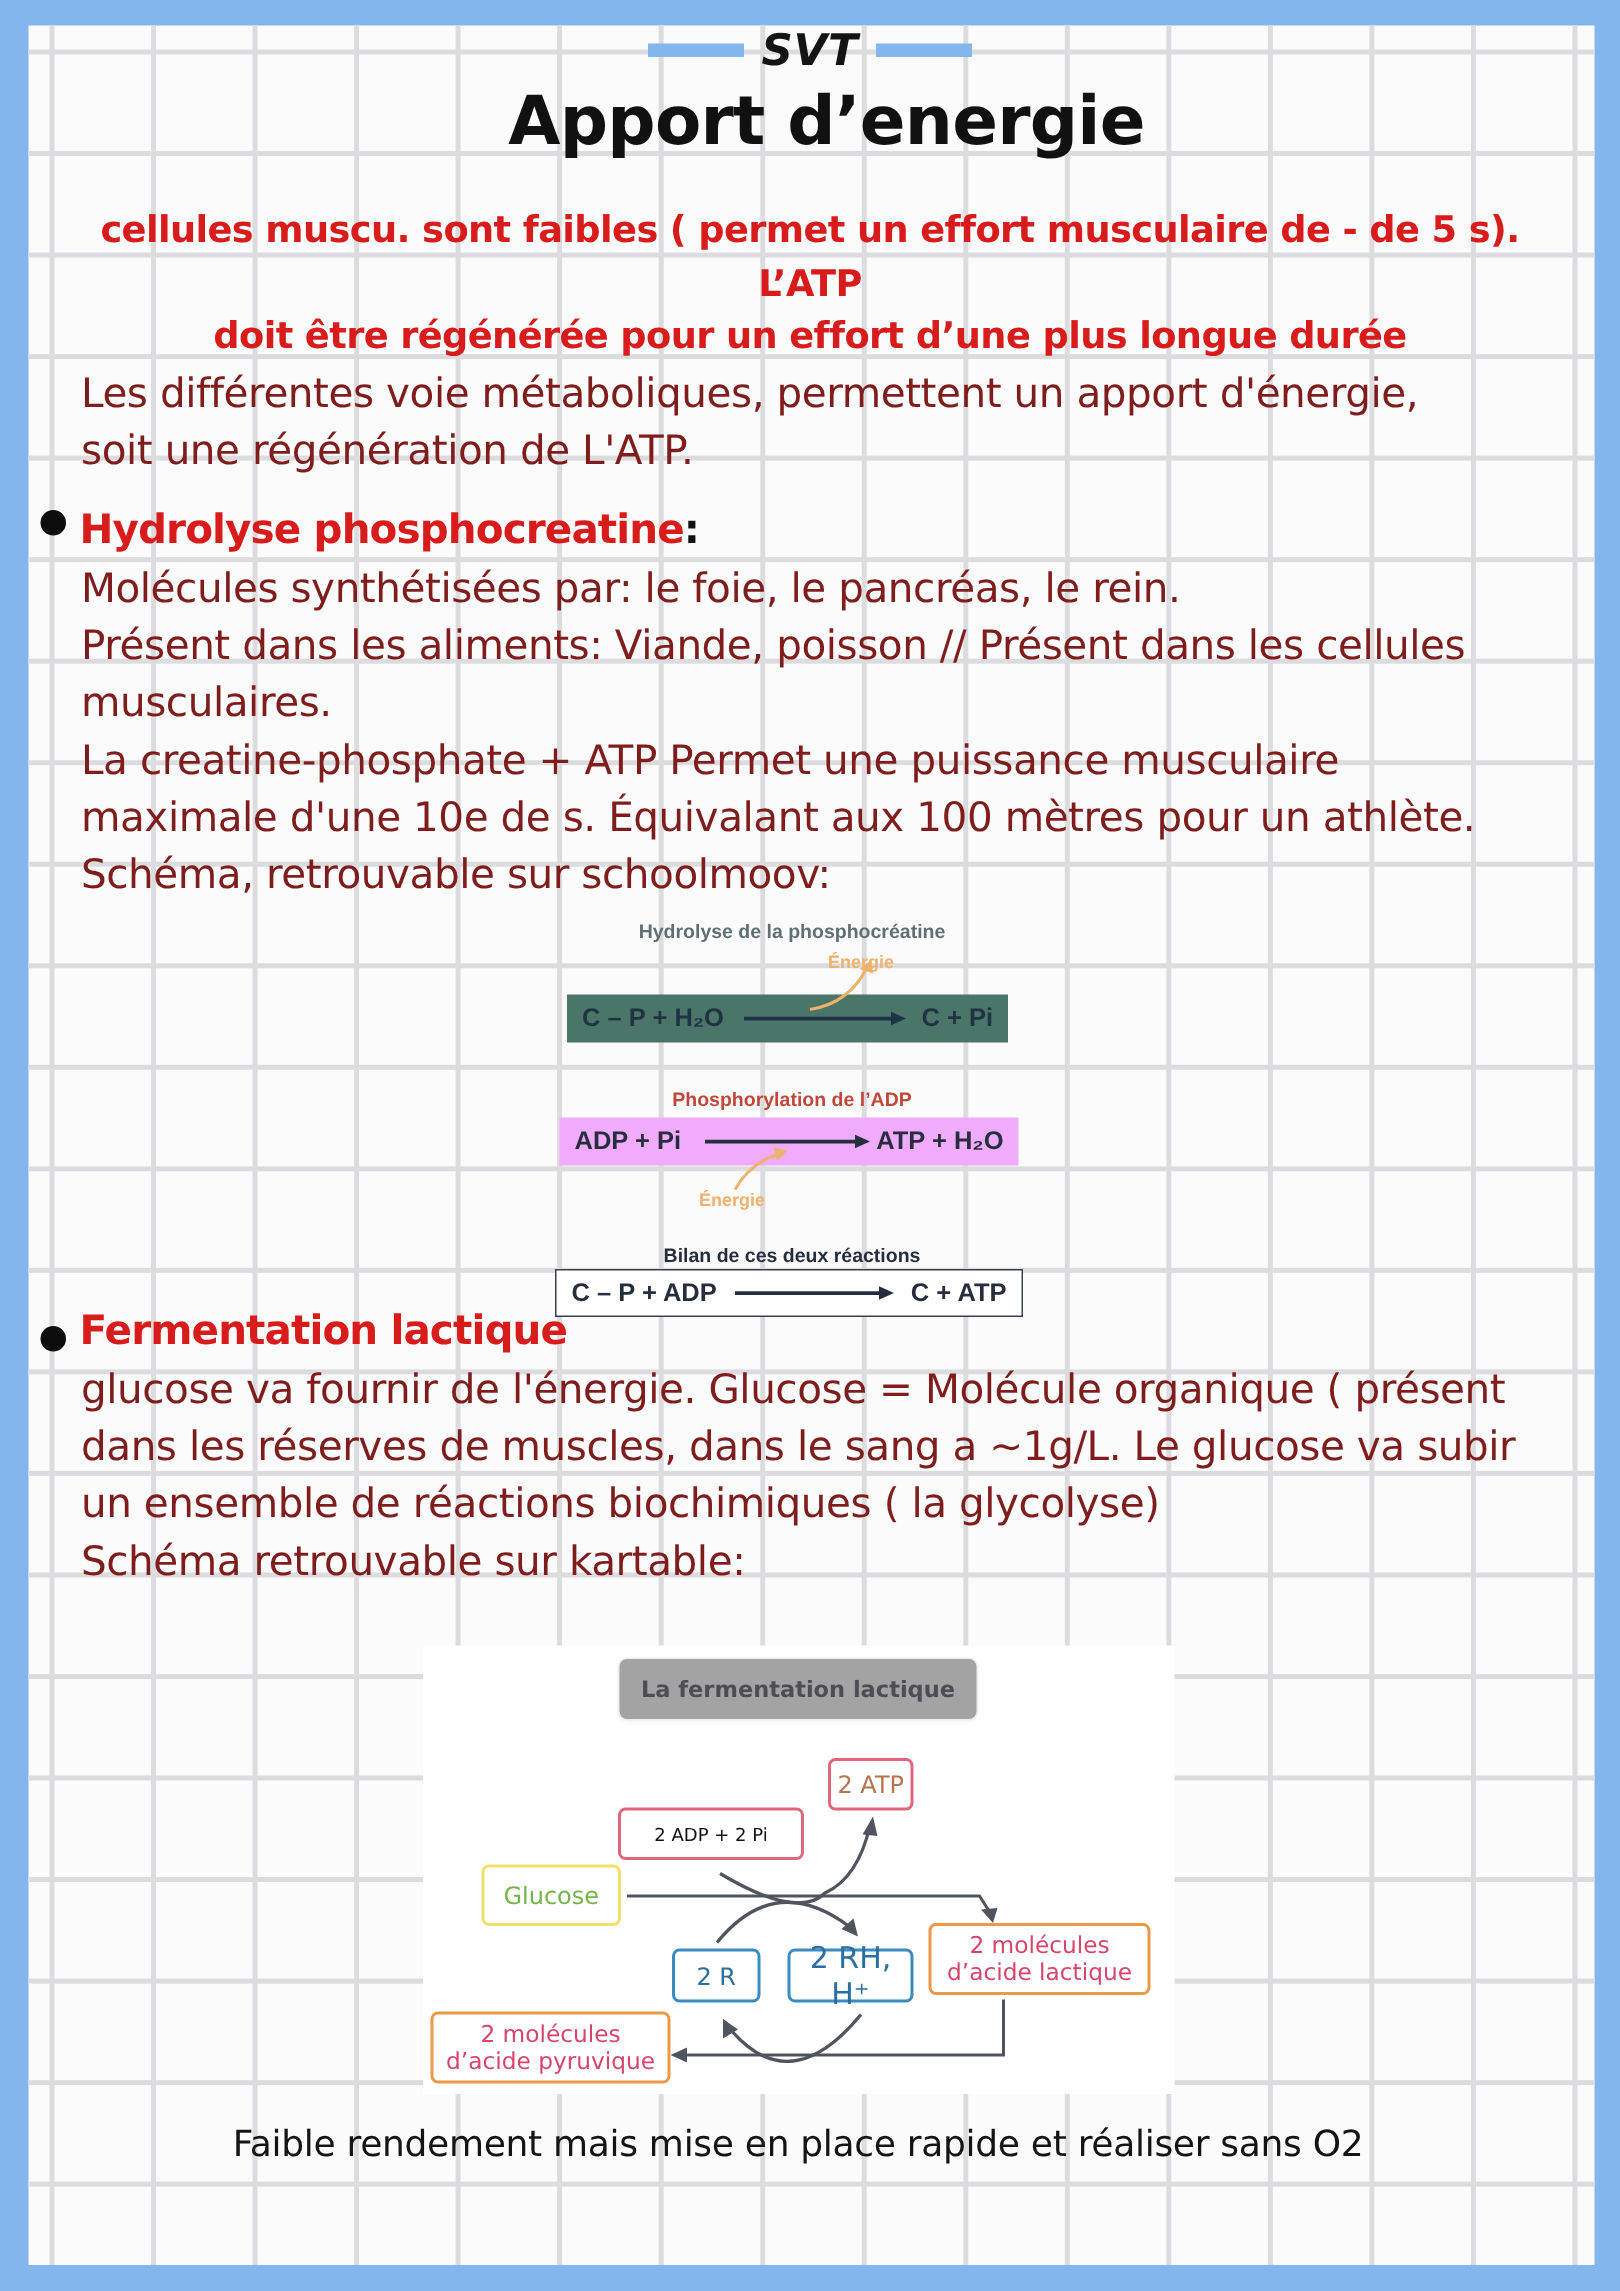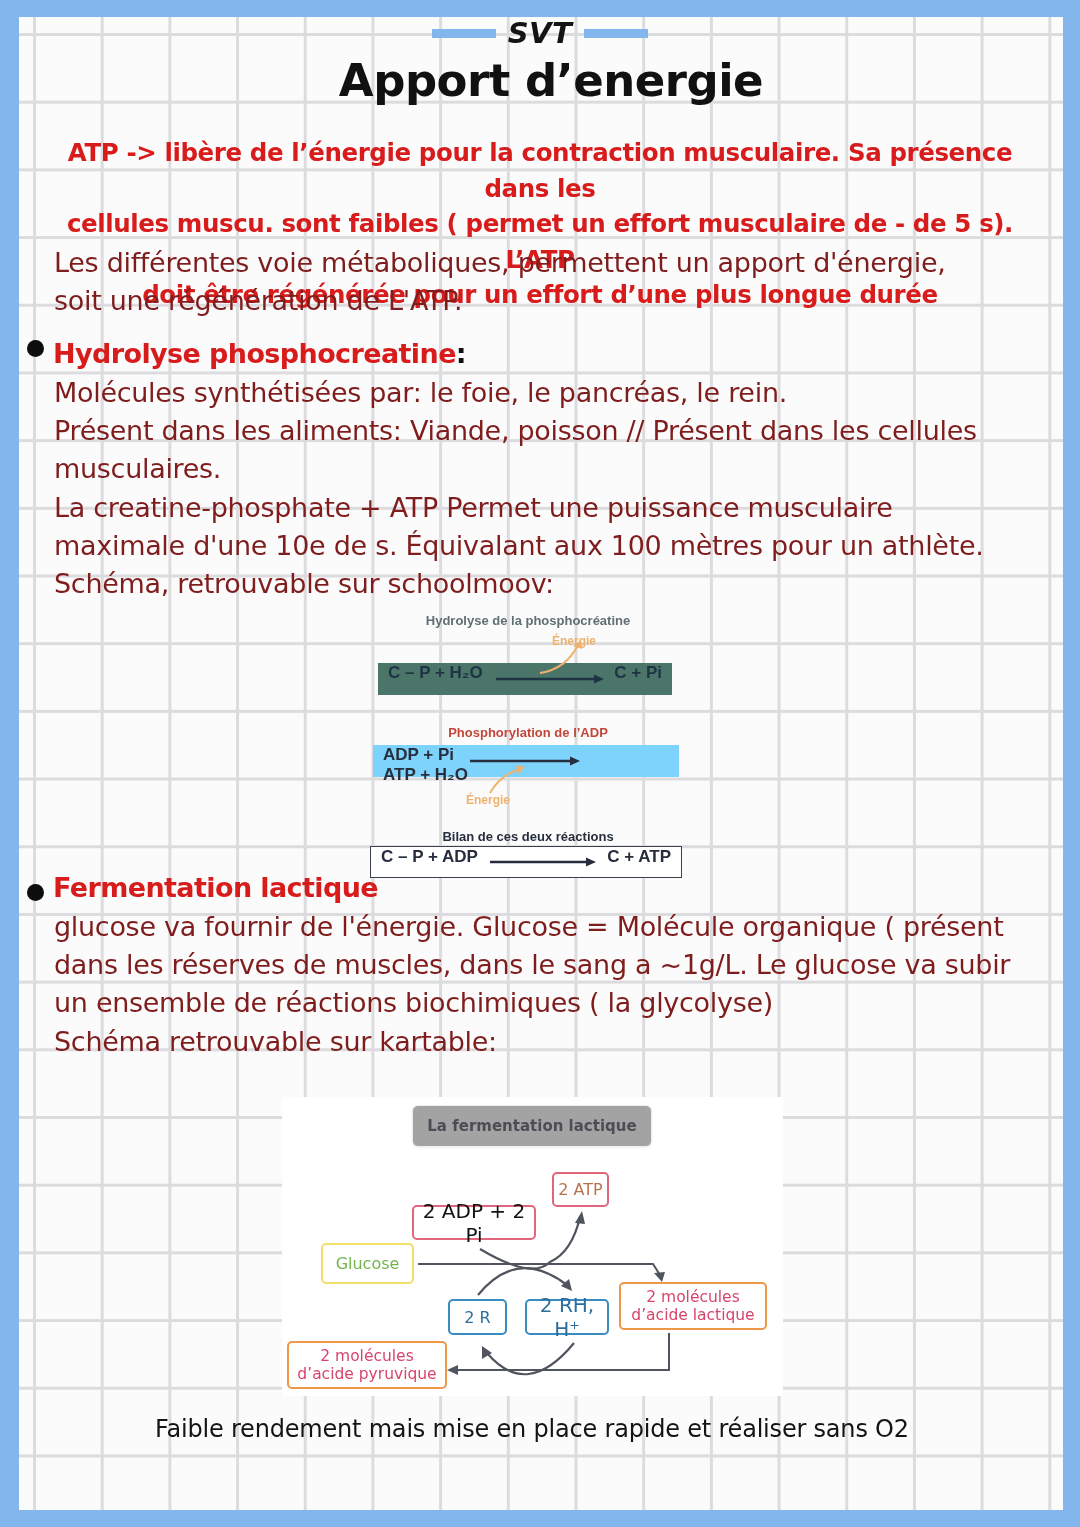--- a/index.html
+++ b/index.html
@@ -40,21 +40,21 @@
   .heading {
     color: #d81c1c; font-weight: bold; font-size: 27px; letter-spacing: -0.6px;
   }
   .heading .colon { color: #111; }
   .bullet {
     width: 17px; height: 17px; border-radius: 50%; background: #0d0d0d;
   }
   
   .sm-label { font-weight: bold; font-size: 13px; text-align: center; font-family: "Liberation Sans", sans-serif; }
   .sm-box {
-    display: flex; justify-content: space-between; 
+    display: flex; justify-content: space-between; align-items: center;
     font-family: "Liberation Sans", sans-serif; font-weight: bold; font-size: 17px;
     padding: 0 10px; box-sizing: border-box;
   }
   .energie { color: #eeb26f; font-weight: bold; font-size: 12px; font-family: "Liberation Sans", sans-serif; }
   
   .kt {
     left: 282px; top: 1097px; width: 501px; height: 299px; background: #ffffff;
   }
   .kt-title {
     left: 130px; top: 8px; width: 238px; height: 40px;
@@ -79,21 +79,20 @@
 <div class="paper"></div>
 
 <div class="abs subject">
   <span class="bar"></span>
   <span class="txt">SVT</span>
   <span class="bar"></span>
 </div>
 <div class="abs title">Apport d’energie</div>
 
 <div class="abs intro">
-  <div>ATP -&gt; libère de l’énergie pour la contraction musculaire. Sa présence dans les</div>
   <div>cellules muscu. sont faibles ( permet un effort musculaire de - de 5 s). L’ATP</div>
   <div>doit être régénérée pour un effort d’une plus longue durée</div>
 </div>
 
 <div class="abs body-text" style="left:54px; top:244px; width:990px;">
   <div>Les différentes voie métaboliques, permettent un apport d'énergie,</div>
   <div>soit une régénération de L'ATP.</div>
 </div>
 
 <div class="abs bullet" style="left:27px; top:340px;"></div>
@@ -117,21 +116,21 @@
     <span>C + Pi</span>
   </div>
   <svg class="abs" style="left:0; top:28px;" width="320" height="70">
     <line x1="126" y1="48" x2="230" y2="48" stroke="#1e3344" stroke-width="2.5"></line>
     <polygon points="234,48 224,43.5 224,52.5" fill="#1e3344"></polygon>
     <path d="M 170 42 Q 196 38 208 14" stroke="#eeb26f" stroke-width="2" fill="none"></path>
     <polygon points="211,9 203,15 212,18" fill="#eeb26f"></polygon>
   </svg>
 
   <div class="abs sm-label" style="left:0; top:122px; width:316px; color:#c2473a;">Phosphorylation de l’ADP</div>
-  <div class="abs sm-box" style="left:3px; top:142px; width:306px; height:32px; background:#7dd3fc; color:#272f3f;flex-direction:column;">
+  <div class="abs sm-box" style="left:3px; top:142px; width:306px; height:32px; background:#f0abfc; color:#272f3f;">
     <span>ADP + Pi</span>
     <span>ATP + H₂O</span>
   </div>
   <svg class="abs" style="left:0; top:140px;" width="320" height="70">
     <line x1="100" y1="18" x2="205" y2="18" stroke="#272f3f" stroke-width="2.5"></line>
     <polygon points="210,18 200,13.5 200,22.5" fill="#272f3f"></polygon>
     <path d="M 120 50 Q 130 32 150 26" stroke="#eeb26f" stroke-width="2" fill="none"></path>
     <polygon points="155,24 146,22 148,31" fill="#eeb26f"></polygon>
   </svg>
   <div class="abs energie" style="left:96px; top:190px;">Énergie</div>
@@ -171,21 +170,21 @@
     <polygon points="290,194 279,189 287,182" fill="#50545f"></polygon>
 
     <path d="M 292 246 Q 245 303 205 256" stroke="#50545f" stroke-width="2.2" fill="none"></path>
     <polygon points="200,249 200,262 210,256" fill="#50545f"></polygon>
 
     <polyline points="387,236 387,273 172,273" stroke="#50545f" stroke-width="2" fill="none"></polyline>
     <polygon points="165,273 176,268 176,278" fill="#50545f"></polygon>
   </svg>
 
   <div class="abs kt-box" style="left:270px; top:75px; width:57px; height:35px; border:2px solid #e0667e; color:#b7734f; font-size:16px;">2 ATP</div>
-  <div class="abs kt-box" style="left:130px; top:108px; width:124px; height:35px; border:2px solid #e0667e; color:#111; font-size:20px;">2 ADP + 2 Pi</div>
+  <div class="abs kt-box" style="left:130px; top:108px; width:124px; height:35px; border:2px solid #e0667e; color:#111; font-size:12px;">2 ADP + 2 Pi</div>
   <div class="abs kt-box" style="left:39px; top:146px; width:93px; height:41px; border:2px solid #f1df6a; color:#74b54b; font-size:16px;">Glucose</div>
   <div class="abs kt-box" style="left:166px; top:202px; width:59px; height:36px; border:2px solid #3a8bc0; color:#2a6fa0; font-size:16px;">2 R</div>
   <div class="abs kt-box" style="left:243px; top:202px; width:84px; height:36px; border:2px solid #3a8bc0; color:#2a6fa0; font-size:20px;">2 RH, H⁺</div>
   <div class="abs kt-box" style="left:337px; top:185px; width:148px; height:48px; border:2px solid #ee9746; color:#d8456a; font-size:15.5px; flex-direction:column; line-height:18px;">
     <span>2 molécules</span>
     <span>d’acide lactique</span>
   </div>
   <div class="abs kt-box" style="left:5px; top:244px; width:160px; height:48px; border:2px solid #ee9746; color:#d8456a; font-size:15.5px; flex-direction:column; line-height:18px;">
     <span>2 molécules</span>
     <span>d’acide pyruvique</span>

